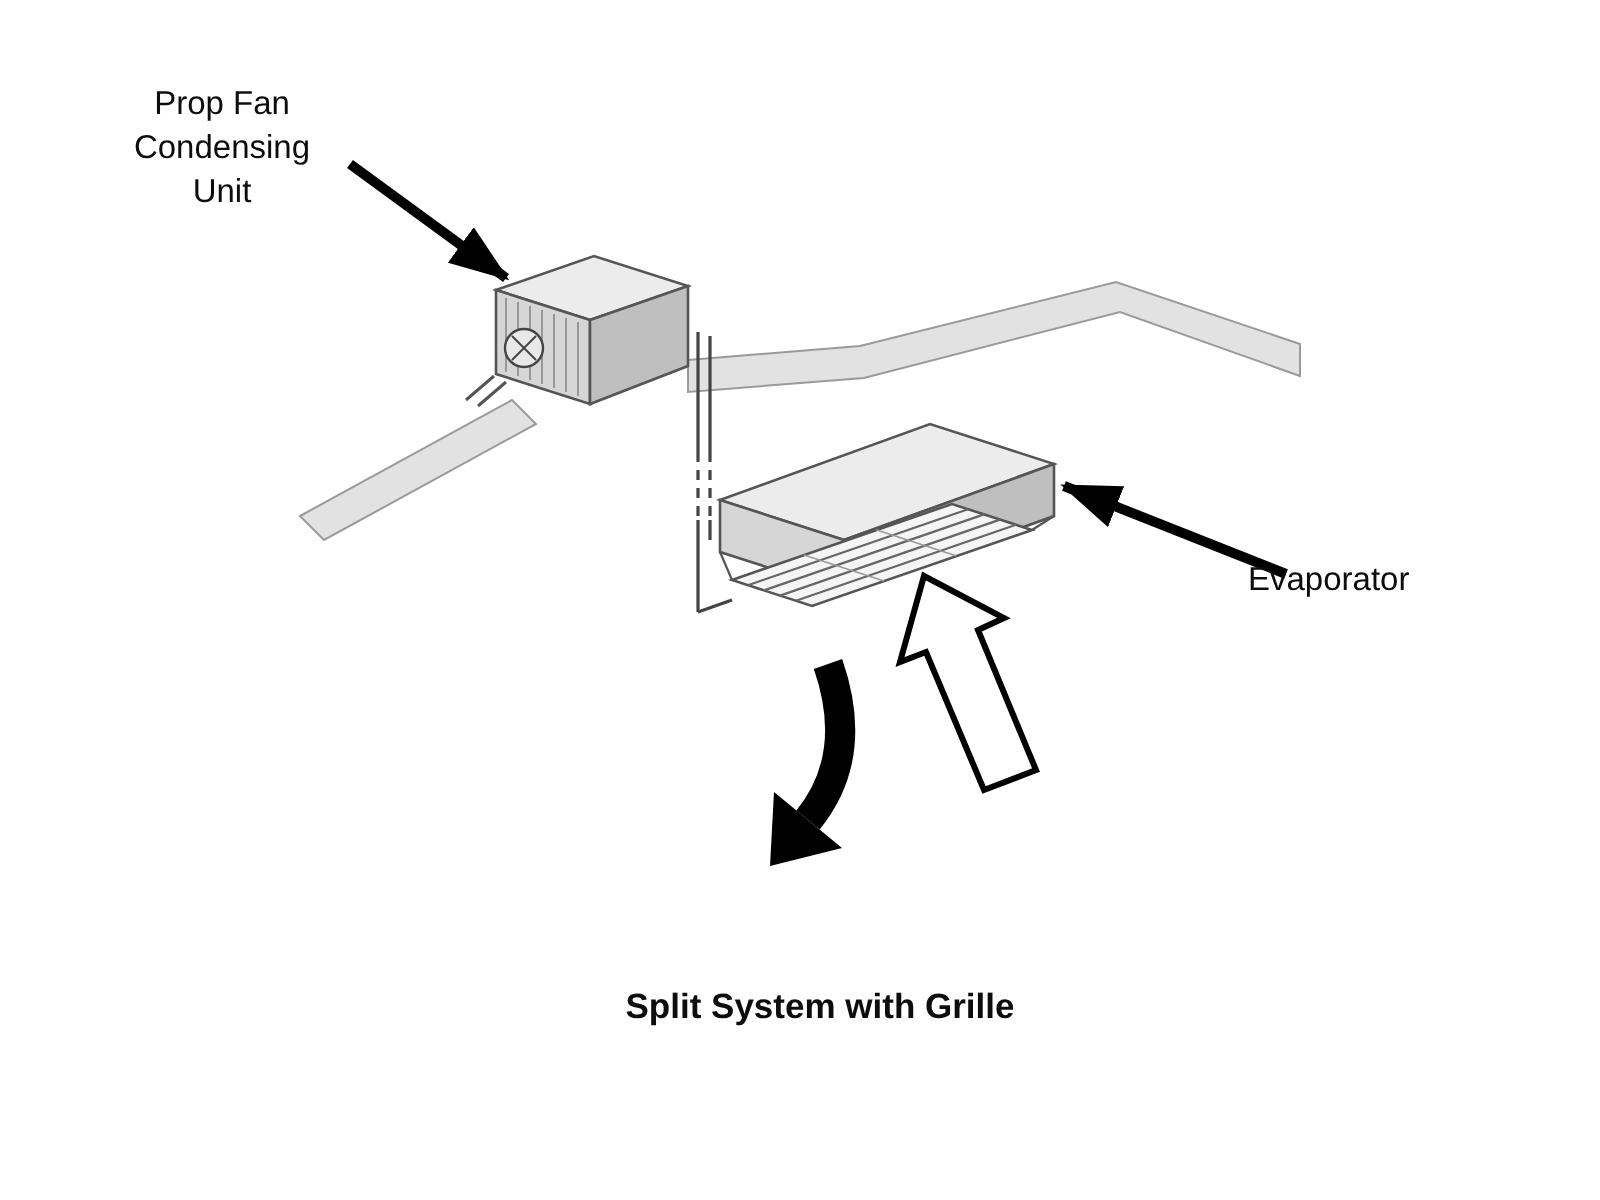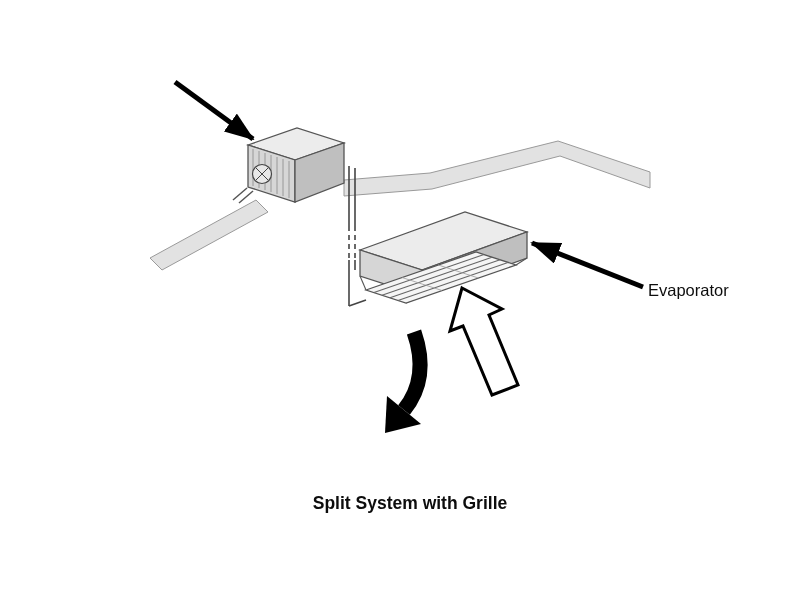--- a/index.html
+++ b/index.html
@@ -6,21 +6,21 @@
   .stage{
     position:relative;width:800px;height:600px;background:#ffffff;overflow:hidden;
     font-family:"Liberation Sans", sans-serif;
   }
   svg{position:absolute;left:0;top:0;}
   .label{
     position:absolute;font-size:16.5px;color:#0d0d0d;line-height:1.32;
     white-space:pre-line;text-align:center;
   }
   #lbl-cond{left:50px;top:42px;width:122px;}
-  #lbl-evap{left:648px;top:280px;text-align:left;white-space:nowrap;}
+  #lbl-evap{left:624px;top:280px;text-align:left;white-space:nowrap;}
   .caption{
     position:absolute;top:493px;left:10px;width:800px;text-align:center;
     font-weight:700;font-size:17.5px;color:#0d0d0d;
   }
 </style>
 </head>
 <body>
 
 <div class="stage">
 
@@ -101,17 +101,20 @@
     <line x1="643" y1="287" x2="532" y2="243" stroke="#000" stroke-width="5" marker-end="url(#ah)"></line>
 
     <g>
       <path d="M414,332 Q430,378 404,410" stroke="#000" stroke-width="15" fill="none"></path>
       <polygon points="385,433 387,396 421,424" fill="#000"></polygon>
     </g>
 
     <polygon points="462,288 502,309 489,315 518,385 492,395 463,326 450,331" fill="#ffffff" stroke="#000" stroke-width="3" stroke-linejoin="miter"></polygon>
   </svg>
 
+  <div class="label" id="lbl-cond">Prop Fan
+Condensing
+Unit</div>
 
   <div class="label" id="lbl-evap">Evaporator</div>
 
   <div class="caption">Split System with Grille</div>
 </div>
 
 </body></html>

